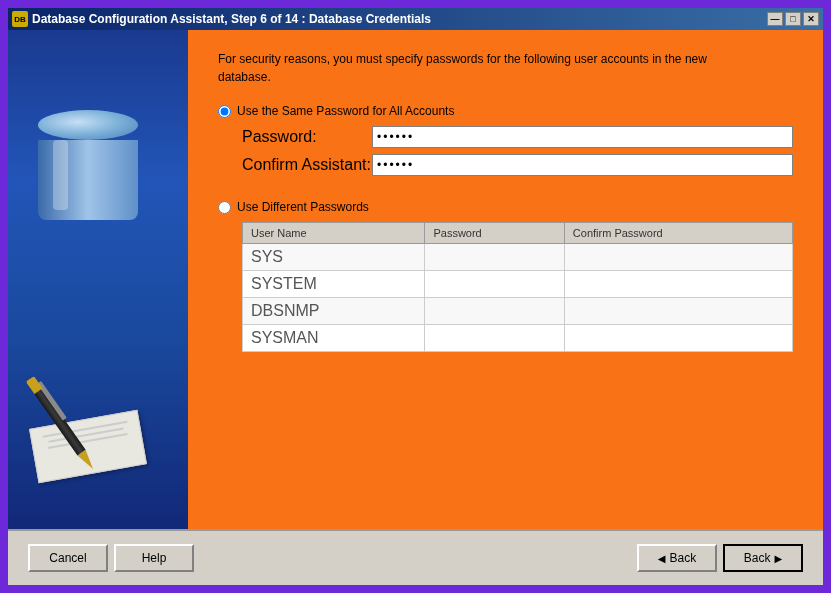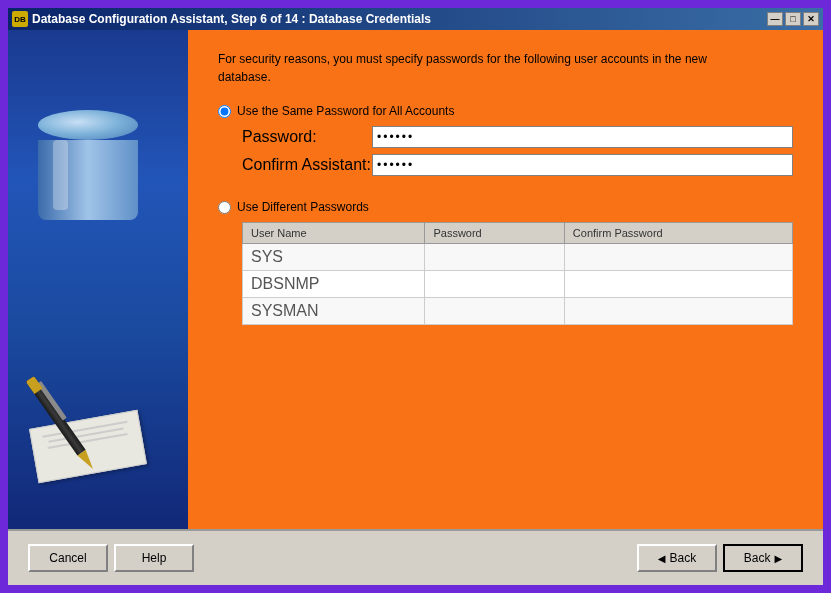--- a/index.html
+++ b/index.html
@@ -338,20 +338,25 @@
                 <th>Confirm Password</th>
               </tr>
             </thead>
             <tbody id="table-body">
             <tr>
                   <td>SYS</td>
                   <td></td>
                   <td></td>
                 </tr>
                 <tr>
+                  <td>SYSTEM</td>
+                  <td></td>
+                  <td></td>
+                </tr>
+                <tr>
                   <td>DBSNMP</td>
                   <td></td>
                   <td></td>
                 </tr>
                 <tr>
                   <td>SYSMAN</td>
                   <td></td>
                   <td></td>
                 </tr>
               </tbody>

